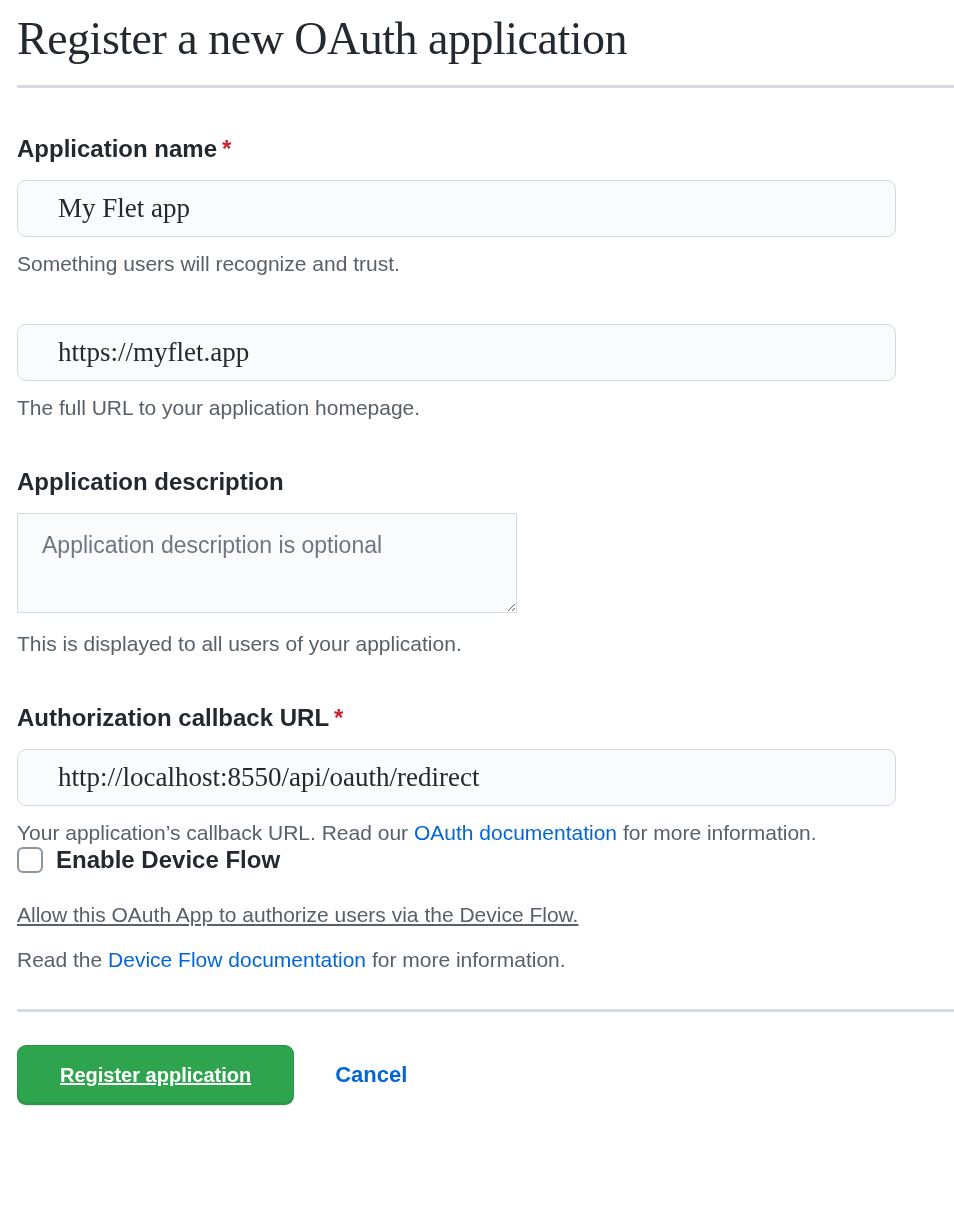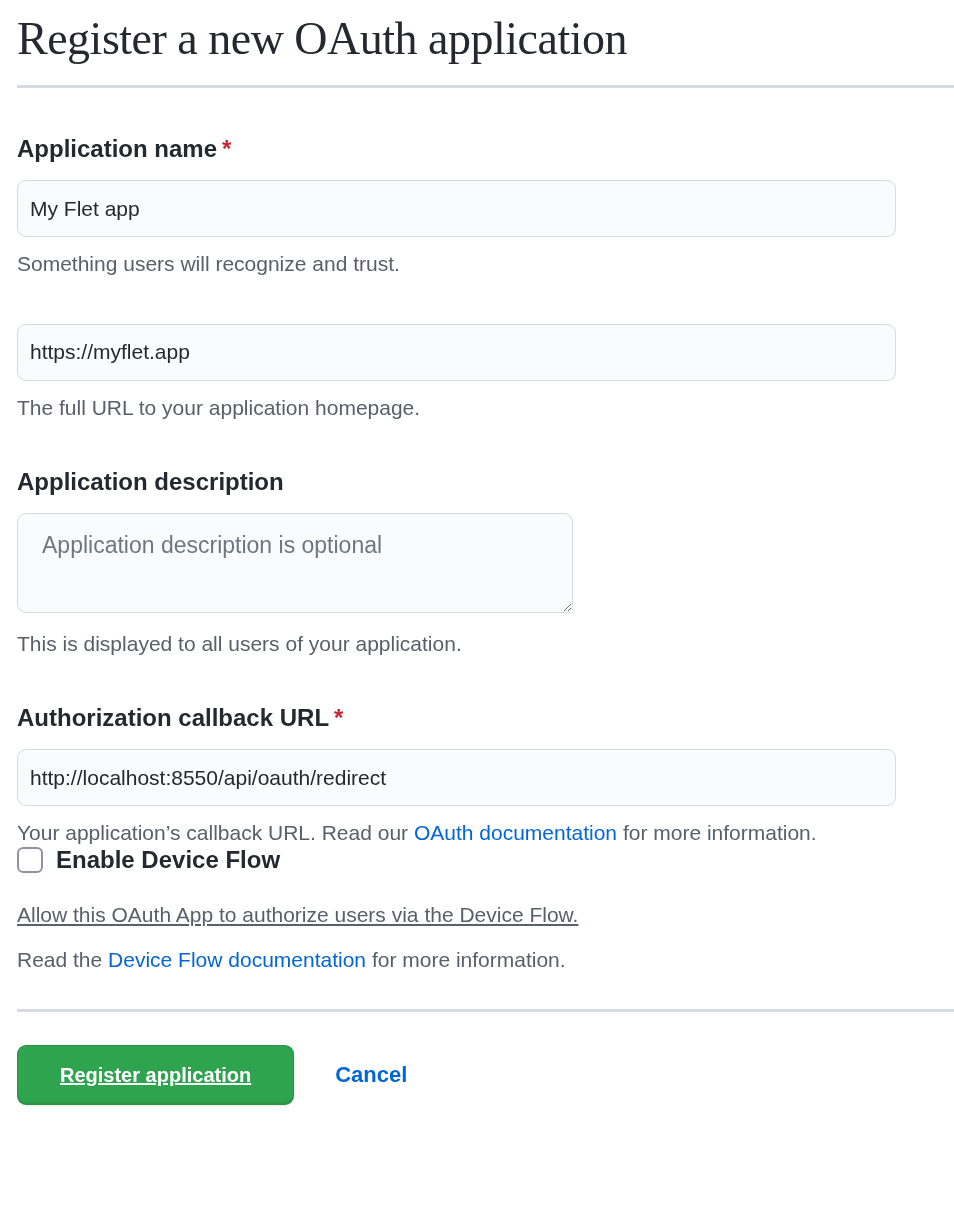--- a/index.html
+++ b/index.html
@@ -39,39 +39,39 @@
     color: #24292f;
   }
   .required-marker {
     color: #cb2431;
     font-weight: 700;
     margin-left: 5px;
   }
   input.text-field {
     width: 879px;
     height: 57px;
-    padding: 0 12px;
-    font-family: Liberation Sans, sans-serif;
-    font-size: 21px;
+    padding: 0 40px;
+    font-family: Liberation Serif, serif;
+    font-size: 27px;
     color: #24292f;
     background: #fafbfc;
     border: 1px solid #d5dbe1;
     border-radius: 9px;
     outline: none;
   }
   textarea.text-area {
-    width: 556px;
+    width: 500px;
     height: 100px;
     padding: 18px 24px;
     font-family: "Liberation Sans", "DejaVu Sans", sans-serif;
     font-size: 23px;
     color: #24292f;
     background: #fafbfc;
     border: 1px solid #d5dbe1;
-    border-radius: 9px;
+    border-radius: 0;
     resize: both;
     outline: none;
   }
   textarea.text-area::placeholder,
   input.text-field::placeholder { color: #6e7781; opacity: 1; }
   p.note {
     font-size: 21px;
     line-height: 1.25;
     color: #586069;
     margin: 14px 0 0 0;

